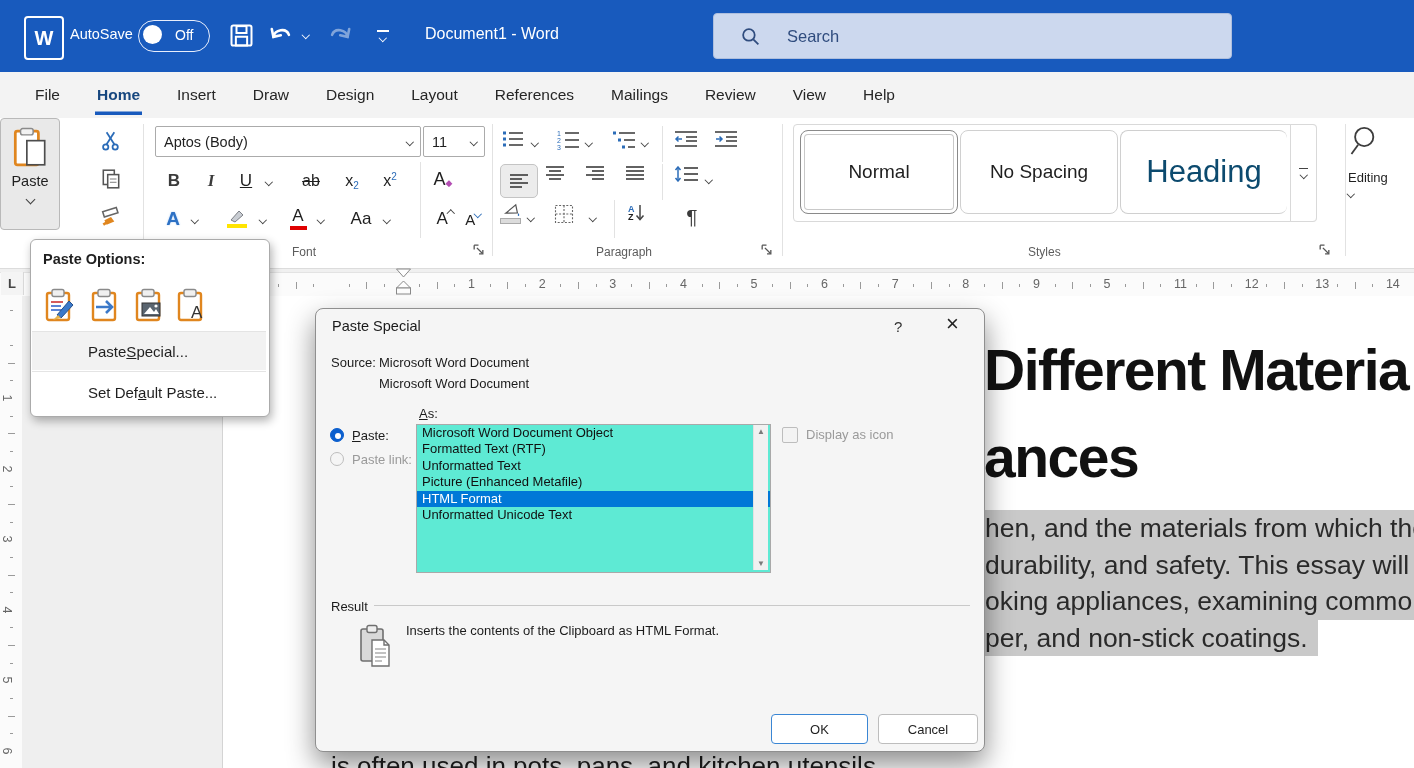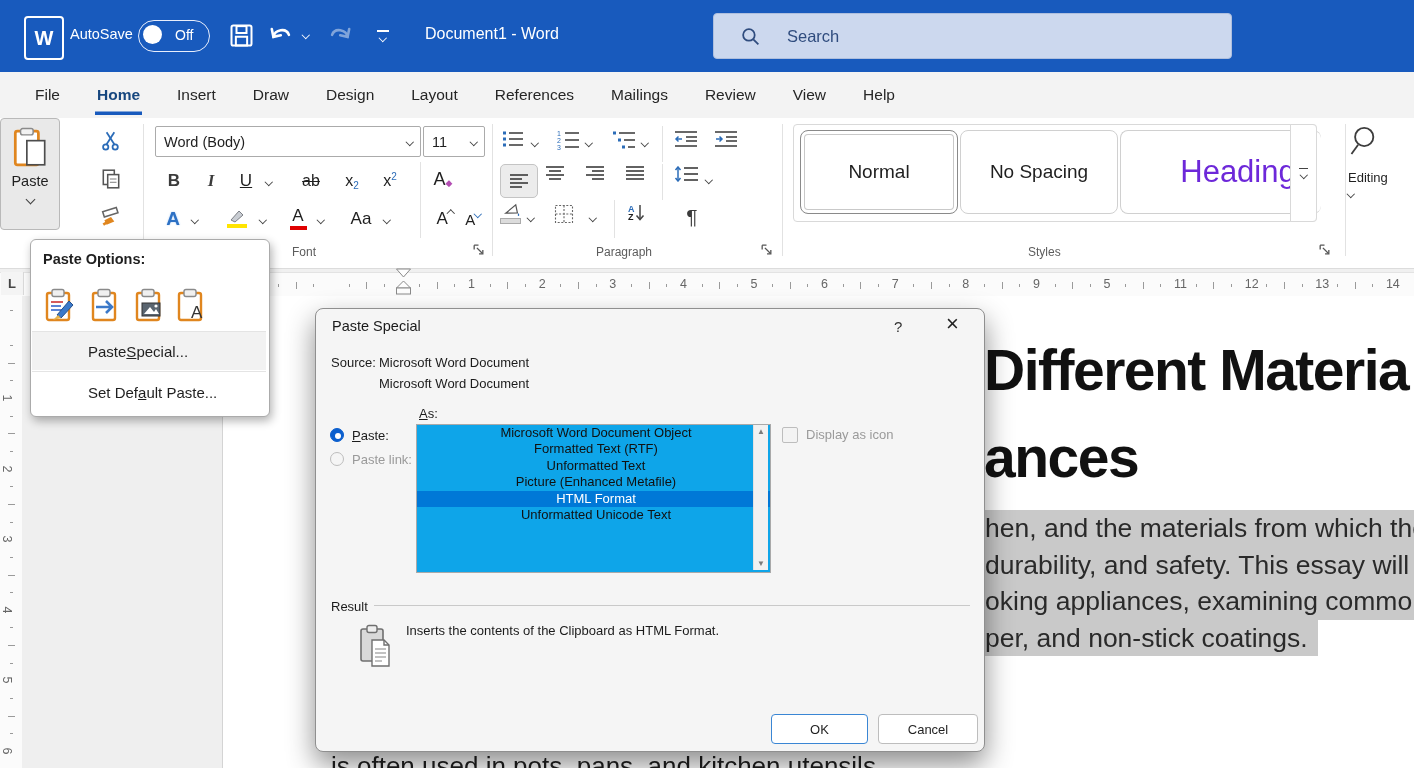--- a/index.html
+++ b/index.html
@@ -90,21 +90,21 @@
           box-shadow:0 12px 28px rgba(0,0,0,.45);z-index:40;font-size:13px;box-sizing:border-box;}
   #dlg-title{left:16px;top:9px;font-size:14.5px;color:#1a1a1a;}
   #dlg-help{left:578px;top:9px;font-size:15px;color:#333;}
   #dlg-close{left:630px;top:2px;font-size:22px;color:#222;}
   .dl{position:absolute;color:#1b1b1b;}
   .radio{position:absolute;width:14px;height:14px;border-radius:50%;box-sizing:border-box;}
   .radio.on{background:#0b5fce;border:1px solid #0b5fce;}
   .radio.on::after{content:"";position:absolute;left:4px;top:4px;width:6px;height:6px;border-radius:50%;background:#fff;}
   .radio.off{border:1px solid #bdbdbd;background:#f5f5f5;}
   .dis{color:#9a9a9a;}
-  #as-listbox{left:100px;top:115px;width:353px;height:147px;background:#0ea5e9;border:1px solid #a9a9a9;overflow:hidden;text-align:center;}
+  #as-listbox{left:100px;top:115px;width:353px;height:147px;background:#5eead4;border:1px solid #a9a9a9;overflow:hidden;}
   .lbi{height:16.4px;line-height:16.4px;padding-left:5px;white-space:nowrap;font-size:13px;color:#111;}
   .lbi.sel{background:#0078d7;color:#fff;}
   #lb-scroll{left:437px;top:116px;width:15px;height:145px;background:#f1f1f1;border-left:1px solid #e2e2e2;
              display:flex;flex-direction:column;justify-content:space-between;align-items:center;padding:2px 0;box-sizing:border-box;}
   .sarr{font-size:8px;color:#7a7a7a;}
   #dlg-checkbox{left:466px;top:118px;width:14px;height:14px;border:1px solid #bdbdbd;background:#f3f3f3;border-radius:2px;}
   #result-line{left:58px;top:296px;width:596px;height:1px;background:#c9c9c9;}
   #ok-btn{left:455px;top:405px;width:95px;height:28px;background:#fff;border:1.5px solid #3a86d4;border-radius:4px;
           font-size:13px;display:flex;align-items:center;justify-content:center;}
   #cancel-btn{left:562px;top:405px;width:98px;height:28px;background:#fff;border:1px solid #bdbdbd;border-radius:4px;
@@ -213,21 +213,21 @@
     <div class="btn-ic" style="left:100px;top:88px;">
       <svg width="22" height="22" viewBox="0 0 20 20">
           <rect x="3" y="3" width="13" height="5" fill="#fff" stroke="#666" stroke-width="1.4" transform="rotate(-18 10 6)"></rect>
           <path d="M4 13 L10 10 L13 14 L6 17 Z" fill="#e0861f"></path>
           <path d="M3 17 L6 15" stroke="#e0861f" stroke-width="2.4"></path>
         </svg>
     </div>
     <div class="vsep" style="left:143px;"></div>
 
     <div class="combo" style="left:155px;top:8px;width:256px;">
-      <span>Word (Body)</span>
+      <span>Aptos (Body)</span>
         <i class="cv sm"></i>
     </div>
     <div class="combo" style="left:423px;top:8px;width:52px;">
       <span>11</span>
         <i class="cv sm"></i>
     </div>
     <div class="btn-ic ub" style="left:163px;top:48px;width:22px;height:30px;">B</div>
     <div class="btn-ic ub" style="left:202px;top:48px;width:18px;height:30px;font-style:italic;font-family:'Liberation Serif',serif;">I</div>
     <div class="btn-ic" style="left:236px;top:48px;width:20px;height:30px;font-size:17px;text-decoration:underline;">U</div>
     <i class="cv sm abs" style="left:266px;top:61px;"></i>
@@ -442,21 +442,21 @@
       </svg>
     <div class="vsep" style="left:782px;"></div>
 
     <div id="styles-frame"></div>
     <div class="style-cell sel" style="left:800px;width:156px;font-size:19px;">
         <span>Normal</span>
       </div>
     <div class="style-cell" style="left:960px;width:156px;font-size:19px;">
         <span>No Spacing</span>
       </div>
-    <div class="style-cell" style="left:1120px;width:166px;font-size:31px;color:#6d28d9;border-right:none;padding-left:34px;">
+    <div class="style-cell" style="left:1120px;width:166px;font-size:31px;color:#0c4a6e;border-right:none;">
         <span>Heading</span>
       </div>
     <div id="styles-more">
       <div style="width:9px;border-top:1.6px solid #444;margin-bottom:3px;"></div>
       <i class="cv sm"></i>
     </div>
     <div class="gl" style="left:1028px;">Styles</div>
     <svg class="launcher" style="left:1318px;" width="13" height="13" viewBox="0 0 12 12">
         <g fill="none" stroke="#555" stroke-width="1.2">
           <path d="M2 2 H6 M2 2 V6"></path>

